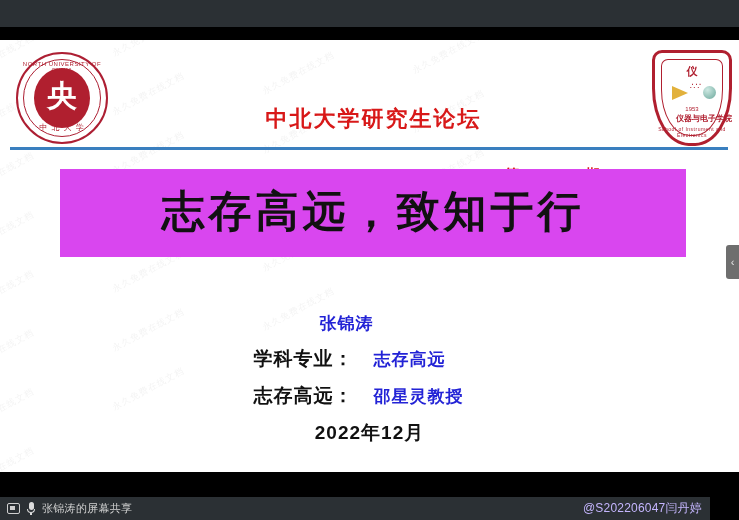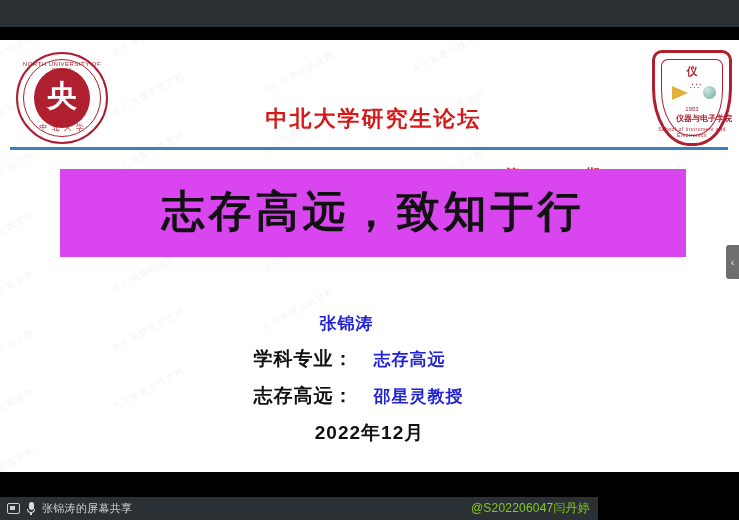--- a/index.html
+++ b/index.html
@@ -97,32 +97,32 @@
   
   .side-tab{
     position:absolute;left:726px;top:245px;width:13px;height:34px;
     background:#6e6e6e;border-radius:3px 0 0 3px;
     color:#e6e6e6;font-size:11px;line-height:34px;text-align:center;cursor:pointer;
   }
 
   
   .botblack{position:absolute;left:0;top:472px;width:739px;height:25px;background:#000;}
   .statusbar{
-    position:absolute;left:0;top:497px;width:598px;height:23px;background:#2b3034;
+    position:absolute;left:0;top:497px;width:710px;height:23px;background:#2b3034;
     display:flex;align-items:center;
   }
   .share-chip{display:flex;align-items:center;gap:6px;padding-left:7px;}
   .mon-icon{width:13px;height:11px;border:1.5px solid #cfcfcf;border-radius:2px;position:relative;box-sizing:border-box;}
   .mon-icon:after{content:"";position:absolute;left:2px;top:2px;width:5px;height:4px;background:#cfcfcf;}
   .mic-icon{width:10px;height:13px;position:relative;}
   .mic-icon .cap{position:absolute;left:2.5px;top:0;width:5px;height:8px;border-radius:3px;background:#dcdcdc;}
   .mic-icon .stand{position:absolute;left:1px;top:7px;width:8px;height:4px;border:1.5px solid #dcdcdc;border-top:none;border-radius:0 0 5px 5px;box-sizing:border-box;}
   .mic-icon .base{position:absolute;left:4.2px;top:11px;width:1.6px;height:2px;background:#dcdcdc;}
   .share-text{color:#d2d2d2;font-size:11px;letter-spacing:.3px;}
-  .attendee{margin-left:auto;padding-right:8px;color:#84cc16;font-size:12px;letter-spacing:.2px;}
+  .attendee{margin-left:auto;padding-right:8px;color:#c4b5fd;font-size:12px;letter-spacing:.2px;}
 </style>
 </head>
 <body>
 
 <div class="app">
 
   <div class="topbar"></div>
   <div class="topblack"></div>
 
   <div class="slide">

